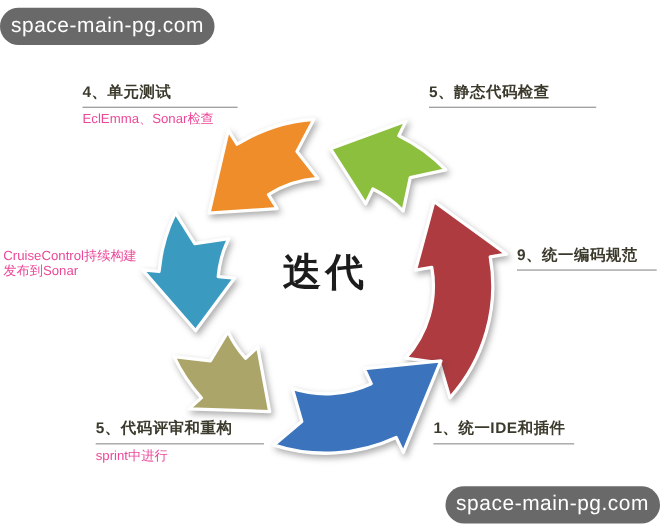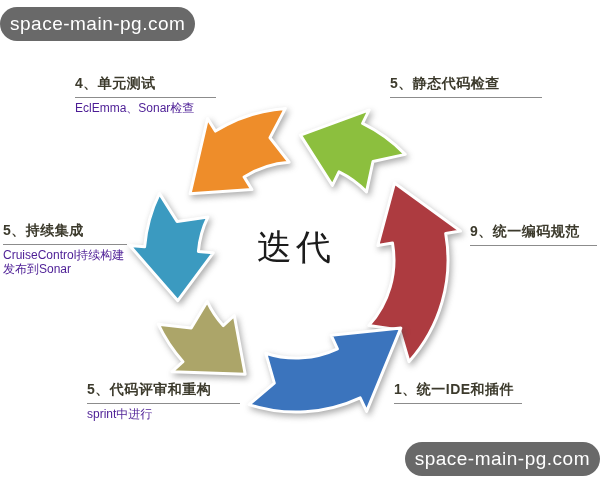--- a/index.html
+++ b/index.html
@@ -30,35 +30,36 @@
     filter: drop-shadow(2px 3px 3px rgba(70,70,70,0.45));
   }
 
   .center-label {
     position: absolute;
     left: 226px; top: 224px; width: 140px;
     text-align: center;
     font-size: 35px;
     letter-spacing: 4px;
     color: #1c1c1c;
+    font-weight: bold;
   }
 
   .step-label { position: absolute; }
   .step-title {
     font-size: 14px;
     font-weight: bold;
     color: #3c3a2c;
     letter-spacing: 0.5px;
     padding-bottom: 4px;
     border-bottom: 1px solid #8c8c8c;
     white-space: nowrap;
   }
   .step-sub {
     font-size: 12px;
-    color: #4c1d95;
+    color: #ec4899;
     margin-top: 3px;
     line-height: 1.2;
     white-space: pre-line;
   }
   .step-sub:empty { display: none; }
 
   #label-1 { left: 394px; top: 381px; width: 128px; }
   #label-2 { left: 470px; top: 223px; width: 127px; }
   #label-3 { left: 390px; top: 75px;  width: 152px; }
   #label-4 { left: 75px;  top: 75px;  width: 141px; }
@@ -86,21 +87,20 @@
   <div class="step-label" id="label-4">
     <div class="step-title">4、单元测试</div>
     <div class="step-sub">EclEmma、Sonar检查</div>
   </div>
 
   <div class="step-label" id="label-3">
     <div class="step-title">5、静态代码检查</div>
   </div>
 
   <div class="step-label" id="label-5">
-    <div class="step-title">5、持续集成</div>
     <div class="step-sub">CruiseControl持续构建
 发布到Sonar</div>
   </div>
 
   <div class="step-label" id="label-2">
     <div class="step-title">9、统一编码规范</div>
 
   </div>
 
   <div class="step-label" id="label-6">

